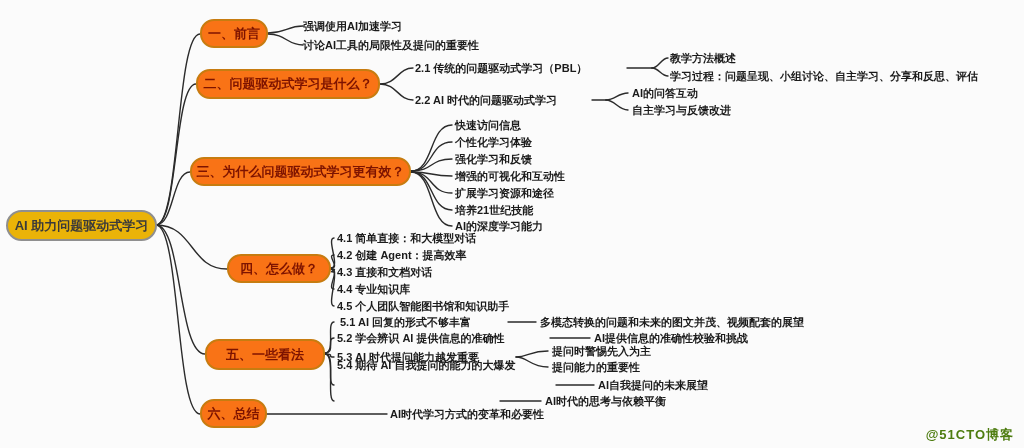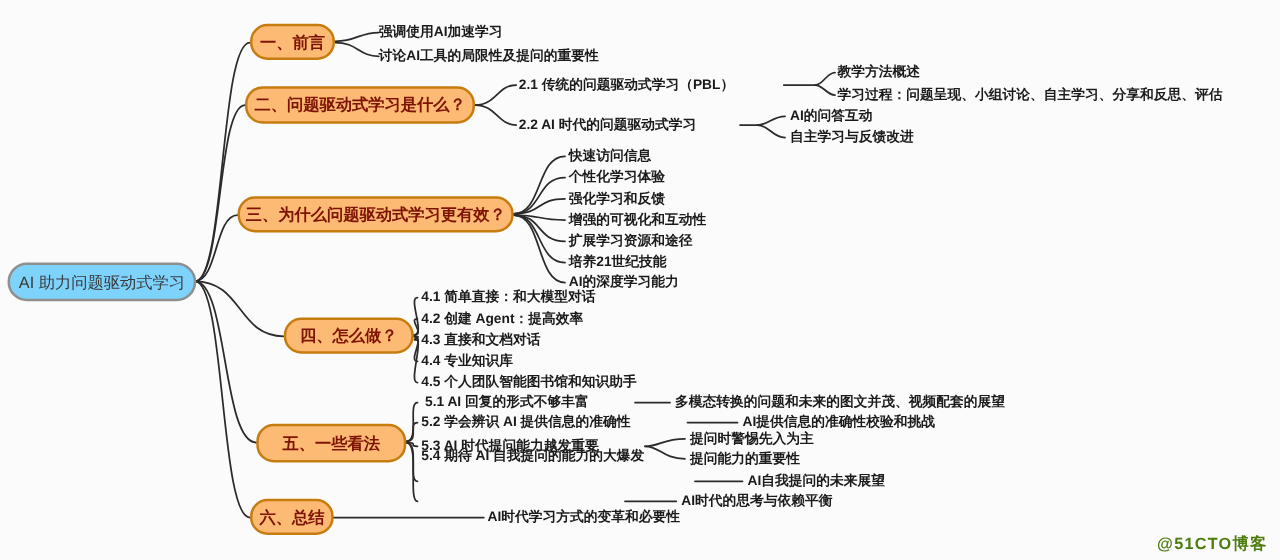--- a/index.html
+++ b/index.html
@@ -6,27 +6,27 @@
   body{
     width:1024px;height:448px;position:relative;overflow:hidden;
     background:#fbfbfb;
     font-family:"Liberation Sans","DejaVu Sans",sans-serif;
   }
   #stage{position:absolute;inset:0;width:1024px;height:448px;}
   svg.links{position:absolute;left:0;top:0;z-index:0;}
   .node{position:absolute;z-index:1;white-space:nowrap;}
   .root-box{
     display:flex;align-items:center;justify-content:center;
-    background:#7dd3fc;border:2px solid #8f8f8f;border-radius:16px;
-    font-size:13px;font-weight:normal;color:#3a3a3a;
+    background:#eab308;border:2px solid #8f8f8f;border-radius:16px;
+    font-size:13px;font-weight:bold;color:#3a3a3a;
     box-sizing:border-box;
   }
   .branch-box{
     display:flex;align-items:center;justify-content:center;
-    background:#fdba74;border:2px solid #c77c10;border-radius:14px;
+    background:#f97316;border:2px solid #c77c10;border-radius:14px;
     font-size:13px;font-weight:bold;color:#7d1300;
     box-sizing:border-box;
   }
   .leaf{
     font-size:11px;font-weight:bold;color:#1b1b1b;line-height:16px;
   }
   .watermark{
     position:absolute;right:10px;bottom:4px;z-index:2;
     font-size:13px;color:#4d7c0f;font-weight:bold;letter-spacing:1px;
   }

